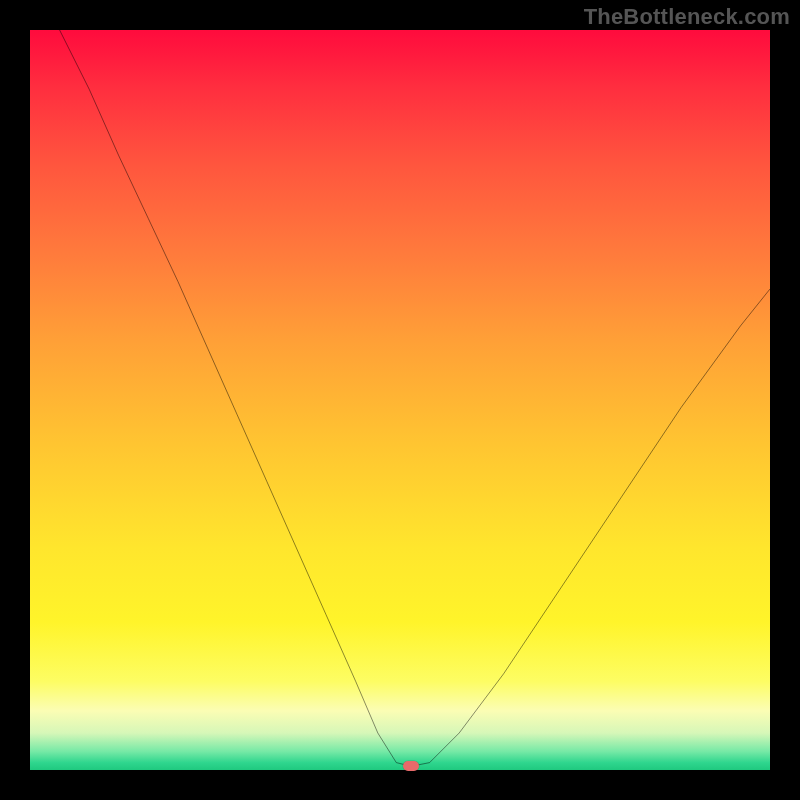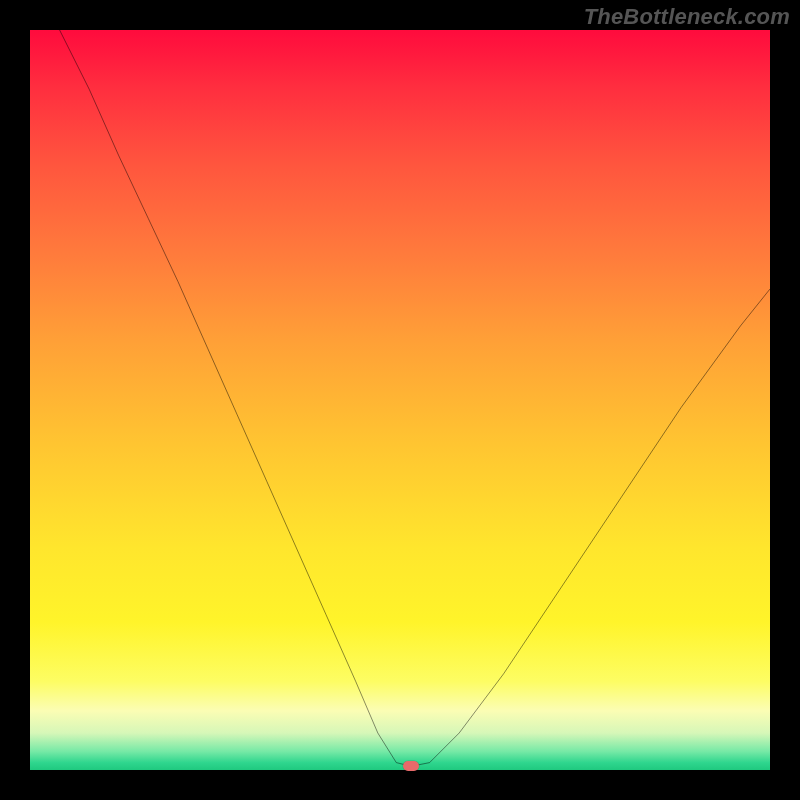--- a/index.html
+++ b/index.html
@@ -20,21 +20,20 @@
   .attribution {
     position: absolute;
     top: 4px;
     right: 10px;
     color: #555;
     font-size: 22px;
     font-weight: 600;
     letter-spacing: 0.2px;
     z-index: 10;
     user-select: none;
-    font-style: italic;
   }
   .plot {
     position: absolute;
     top: 30px;
     left: 30px;
     width: 740px;
     height: 740px;
   }
   .gradient {
     position: absolute;

